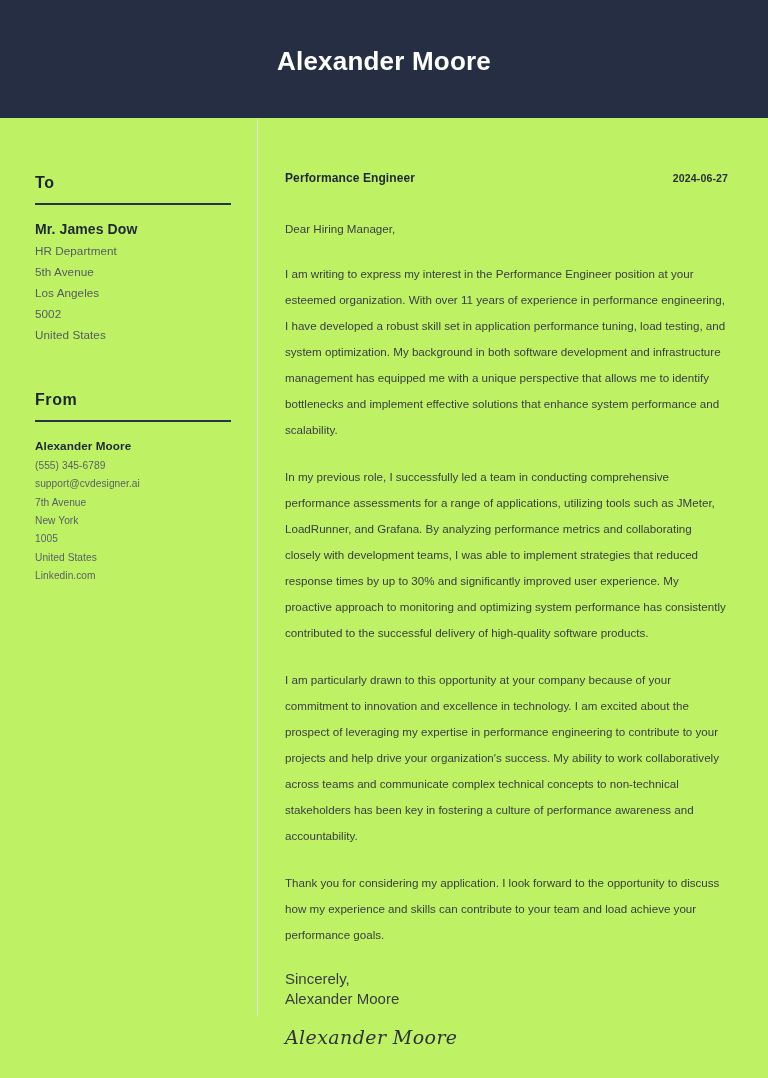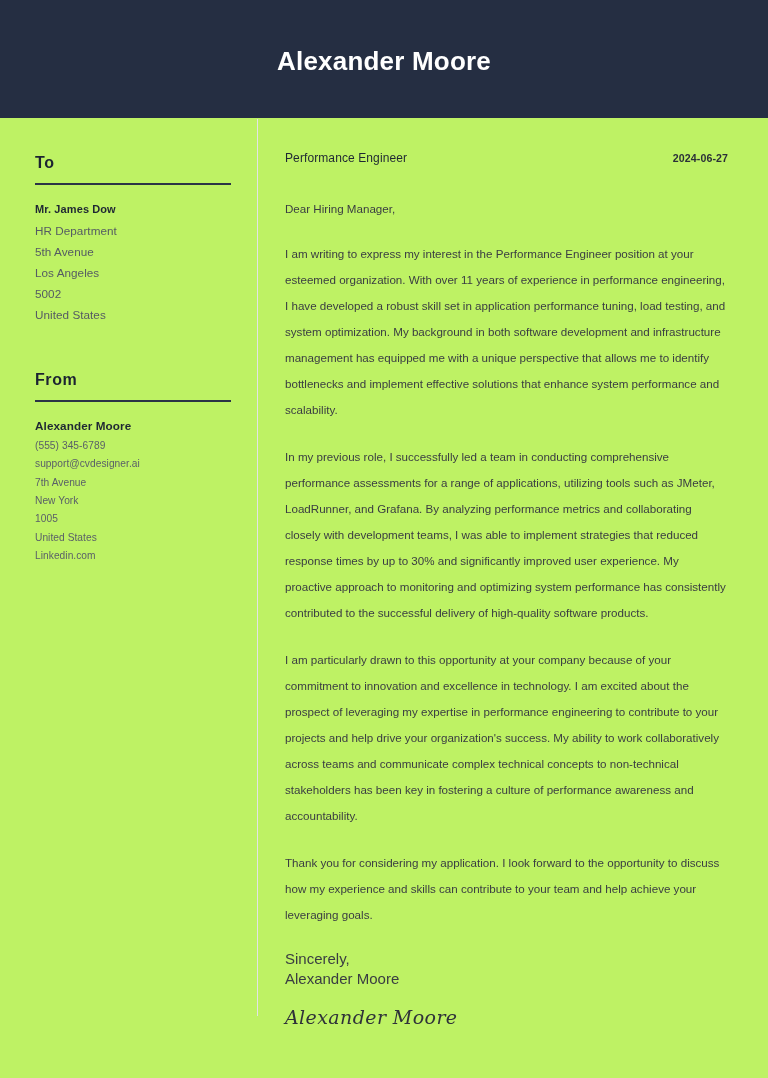--- a/index.html
+++ b/index.html
@@ -36,21 +36,21 @@
     font-size: 26px;
     font-weight: bold;
     letter-spacing: 0.2px;
     line-height: 1;
     margin-top: 4px;
   }
 
   
   .content {
     position: absolute;
-    top: 114px;
+    top: 134px;
     left: 0;
     width: 768px;
   }
   .columns {
     display: flex;
     align-items: flex-start;
   }
 
   
   .sidebar {
@@ -67,21 +67,21 @@
     margin: 0 0 11px 0;
     line-height: 1.1;
   }
   .side-rule {
     height: 2px;
     background: #2b3446;
     width: 196px;
     margin: 0 0 15px 0;
   }
   .block-name {
-    font-size: 11px;
+    font-size: 14px;
     font-weight: bold;
     color: #1f2733;
     line-height: 18.5px;
     letter-spacing: 0.1px;
   }
   .to-line {
     font-size: 11.7px;
     color: #555b63;
     line-height: 21px;
     letter-spacing: 0.05px;
@@ -115,21 +115,21 @@
     min-width: 0;
   }
   .letter-topline {
     display: flex;
     align-items: baseline;
     justify-content: space-between;
     margin-bottom: 34px;
   }
   .job-title {
     font-size: 12px;
-    font-weight: normal;
+    font-weight: bold;
     color: #1f2733;
     letter-spacing: 0.1px;
   }
   .letter-date {
     font-size: 10.6px;
     font-weight: bold;
     color: #2b3038;
     letter-spacing: 0.1px;
     white-space: nowrap;
   }
@@ -214,21 +214,21 @@
         <div class="letter-topline">
           <div class="job-title">Performance Engineer</div>
           <div class="letter-date">2024-06-27</div>
         </div>
 
         <p class="salutation">Dear Hiring Manager,</p>
 
         <p class="para">I am writing to express my interest in the Performance Engineer position at your esteemed organization. With over 11 years of experience in performance engineering, I have developed a robust skill set in application performance tuning, load testing, and system optimization. My background in both software development and infrastructure management has equipped me with a unique perspective that allows me to identify bottlenecks and implement effective solutions that enhance system performance and scalability.</p>
         <p class="para">In my previous role, I successfully led a team in conducting comprehensive performance assessments for a range of applications, utilizing tools such as JMeter, LoadRunner, and Grafana. By analyzing performance metrics and collaborating closely with development teams, I was able to implement strategies that reduced response times by up to 30% and significantly improved user experience. My proactive approach to monitoring and optimizing system performance has consistently contributed to the successful delivery of high-quality software products.</p>
         <p class="para">I am particularly drawn to this opportunity at your company because of your commitment to innovation and excellence in technology. I am excited about the prospect of leveraging my expertise in performance engineering to contribute to your projects and help drive your organization's success. My ability to work collaboratively across teams and communicate complex technical concepts to non-technical stakeholders has been key in fostering a culture of performance awareness and accountability.</p>
-        <p class="para">Thank you for considering my application. I look forward to the opportunity to discuss how my experience and skills can contribute to your team and help achieve your leveraging goals.</p>
+        <p class="para">Thank you for considering my application. I look forward to the opportunity to discuss how my experience and skills can contribute to your team and load achieve your performance goals.</p>
 
         <div class="closing">
           <div>Sincerely,</div>
           <div>Alexander Moore</div>
         </div>
 
         <div class="signature">Alexander Moore</div>
 
       </main>
 

